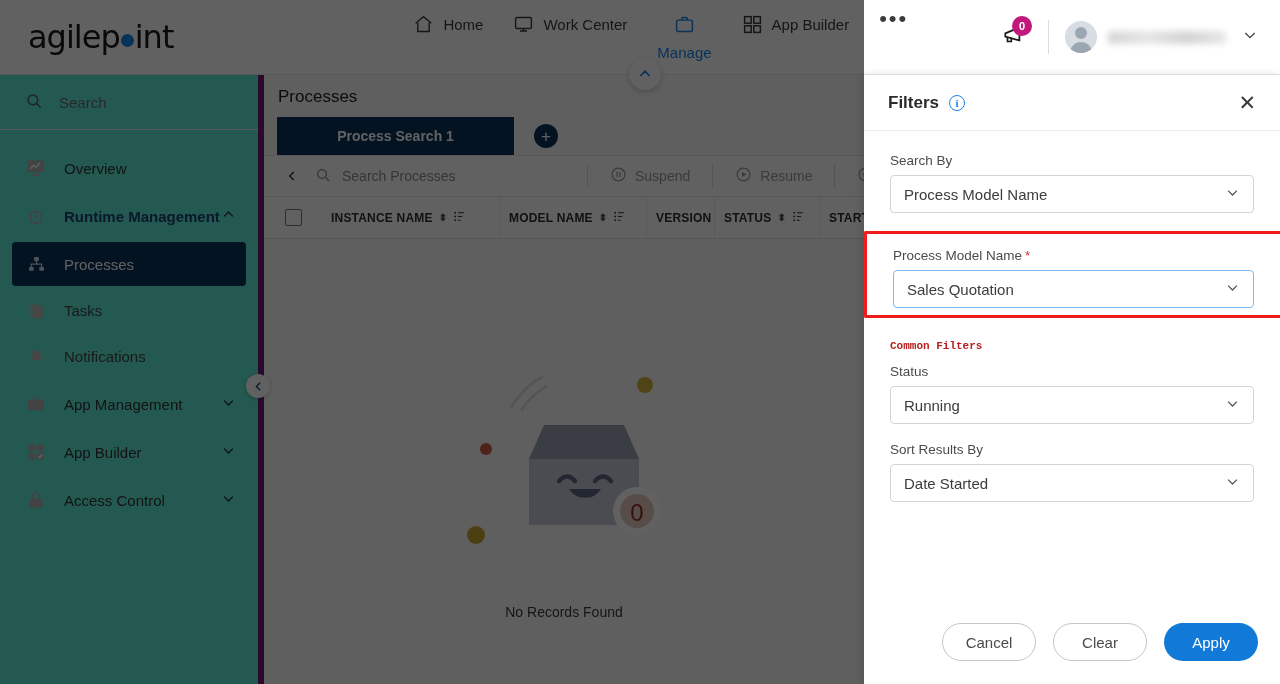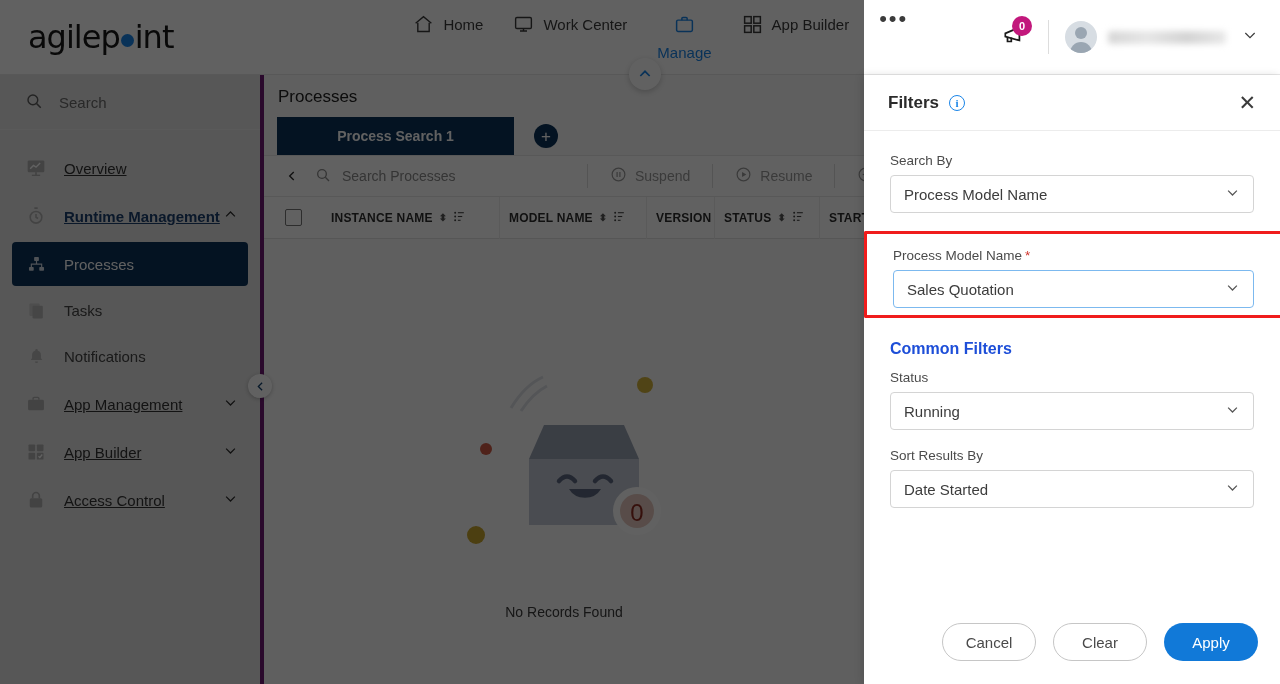--- a/index.html
+++ b/index.html
@@ -34,26 +34,26 @@
   .avatar { width: 32px; height: 32px; border-radius: 50%; background: #d7dde3; position: relative; overflow:hidden; }
   .avatar::before { content:""; position:absolute; top:6px; left:10px; width:12px; height:12px; border-radius:50%; background:#9aa6b2;}
   .avatar::after { content:""; position:absolute; top:21px; left:5px; width:22px; height:16px; border-radius:11px 11px 0 0; background:#9aa6b2;}
   .uname { width: 118px; height: 13px; margin-left: 11px; border-radius: 3px;
            background: linear-gradient(90deg,#d6d6d6,#e6e6e6,#d3d3d3,#e8e8e8);
            filter: blur(3px); }
   .caret { margin-left: 16px; cursor:pointer; }
 
   
   .sidebar { position: absolute; top: 75px; left: 0; width: 264px; height: 609px;
-             background: #e5e5e5; border-right: 4px solid #701a75; }
+             background: #5eead4; border-right: 6px solid #701a75; }
   .sb-search { height: 55px; display: flex; align-items: center; padding-left: 25px;
                gap: 16px; border-bottom: 1px solid #ececec; color: #6b6b6b; font-size: 15px; }
   .sb-list { padding-top: 14px; }
   .sb-item { height: 48px; display: flex; align-items: center; padding-left: 25px;
-             gap: 17px; font-size: 15px; color: #333; cursor: pointer; position: relative; text-decoration: underline; }
+             gap: 17px; font-size: 15px; color: #333; cursor: pointer; position: relative; }
   .sb-item .chev { position: absolute; right: 22px; }
   .sb-item.open { color: #1c3f6e; font-weight: 600; }
   .sb-sub { height: 44px; margin: 2px 12px; border-radius: 4px; display: flex; align-items: center;
             padding-left: 13px; gap: 17px; font-size: 15px; color: #444; cursor: pointer; }
   .sb-sub.sel { background: #0b3259; color: #ffffff; }
   .sb-ico { width: 22px; height: 22px; display: flex; align-items: center; justify-content: center; flex: 0 0 22px; }
   .sb-collapse { position: absolute; top: 299px; right: -12px; width: 24px; height: 24px;
                  background: #fff; border-radius: 50%; box-shadow: 0 1px 4px rgba(0,0,0,.25);
                  display: flex; align-items: center; justify-content: center; cursor: pointer; z-index: 3;}
 
@@ -98,21 +98,21 @@
            background: #fff; z-index: 10; box-shadow: -2px 0 8px rgba(0,0,0,.12); }
   .p-head { height: 56px; display: flex; align-items: center; padding: 0 24px;
             border-bottom: 1px solid #ececec; }
   .p-title { font-size: 17px; font-weight: bold; color: #2b2b2b; }
   .info { width: 16px; height: 16px; border: 1.4px solid #1a85e8; border-radius: 50%; color: #1a85e8;
           font-size: 11px; font-weight: bold; display: flex; align-items: center;
           justify-content: center; margin-left: 10px; font-family: "Liberation Serif", serif; cursor: pointer; }
   .p-close { margin-left: auto; font-size: 21px; color: #3b3b3b; cursor: pointer; line-height: 1; }
   .p-body { padding: 22px 26px 0 26px; }
   .flabel { font-size: 13.5px; color: #4b4b4b; margin-bottom: 7px; }
-  .flabel.big { font-size: 16px; font-weight: bold; color: #1d4ed8; margin: 22px 0 12px 0; }
+  .flabel.big { font-size: 11px; font-weight: bold; color: #b91c1c; margin: 22px 0 12px 0; font-family: Liberation Mono, monospace; }
   .req { color: #d0342c; margin-left: 3px; }
   .sel-box { height: 38px; border: 1px solid #d4d4d4; border-radius: 4px; display: flex;
              align-items: center; padding: 0 13px; font-size: 15px; color: #3c3c3c;
              margin-bottom: 18px; cursor: pointer; background: #fff; }
   .sel-box .dchev { margin-left: auto; color: #555; }
   .hl-wrap { position: relative; margin: 0 -26px 0 -26px; padding: 14px 26px 7px 26px;
              border: 3px solid #f01c1c; border-right: none; border-radius: 2px 0 0 2px;
              margin-top: 4px; }
   .hl-wrap .sel-box { border-color: #7cb9ef; margin-bottom: 0; }
   .p-foot { position: absolute; bottom: 0; left: 0; width: 416px; height: 84px;

